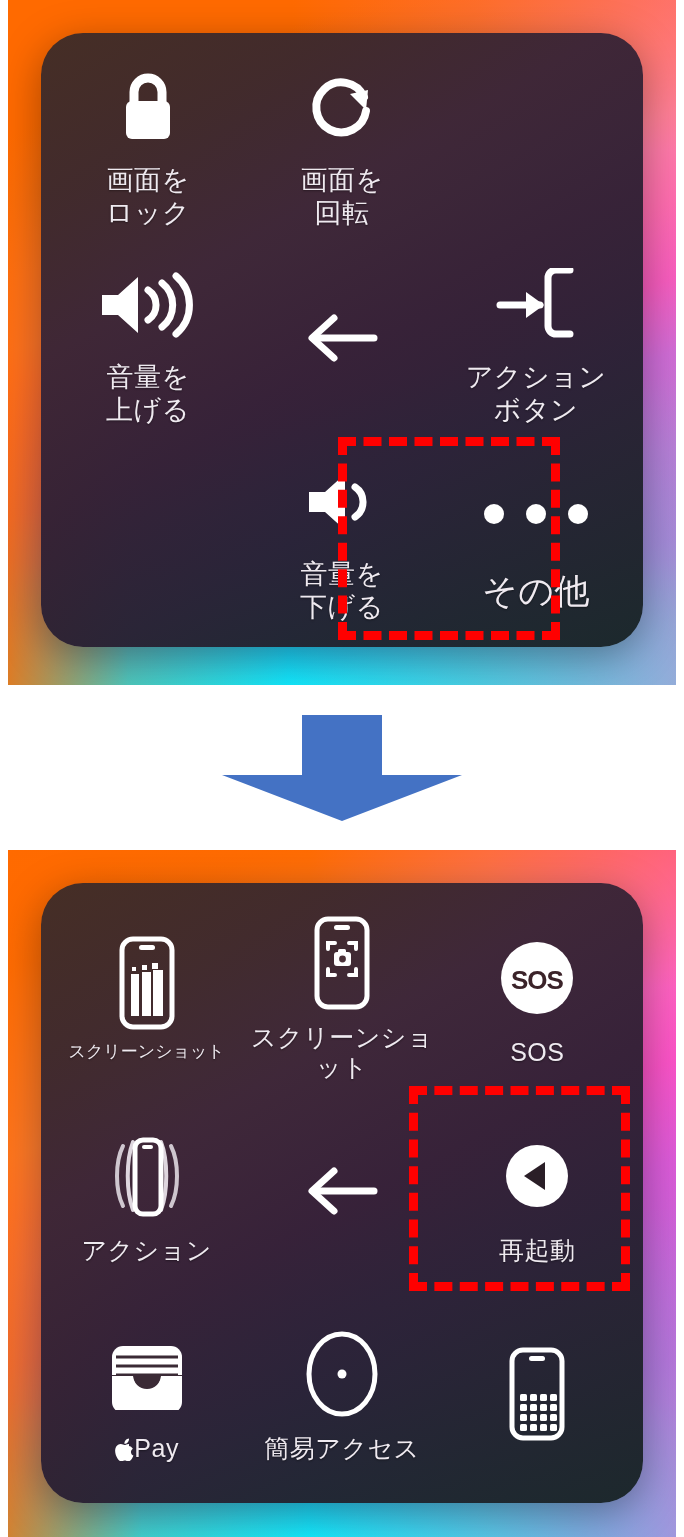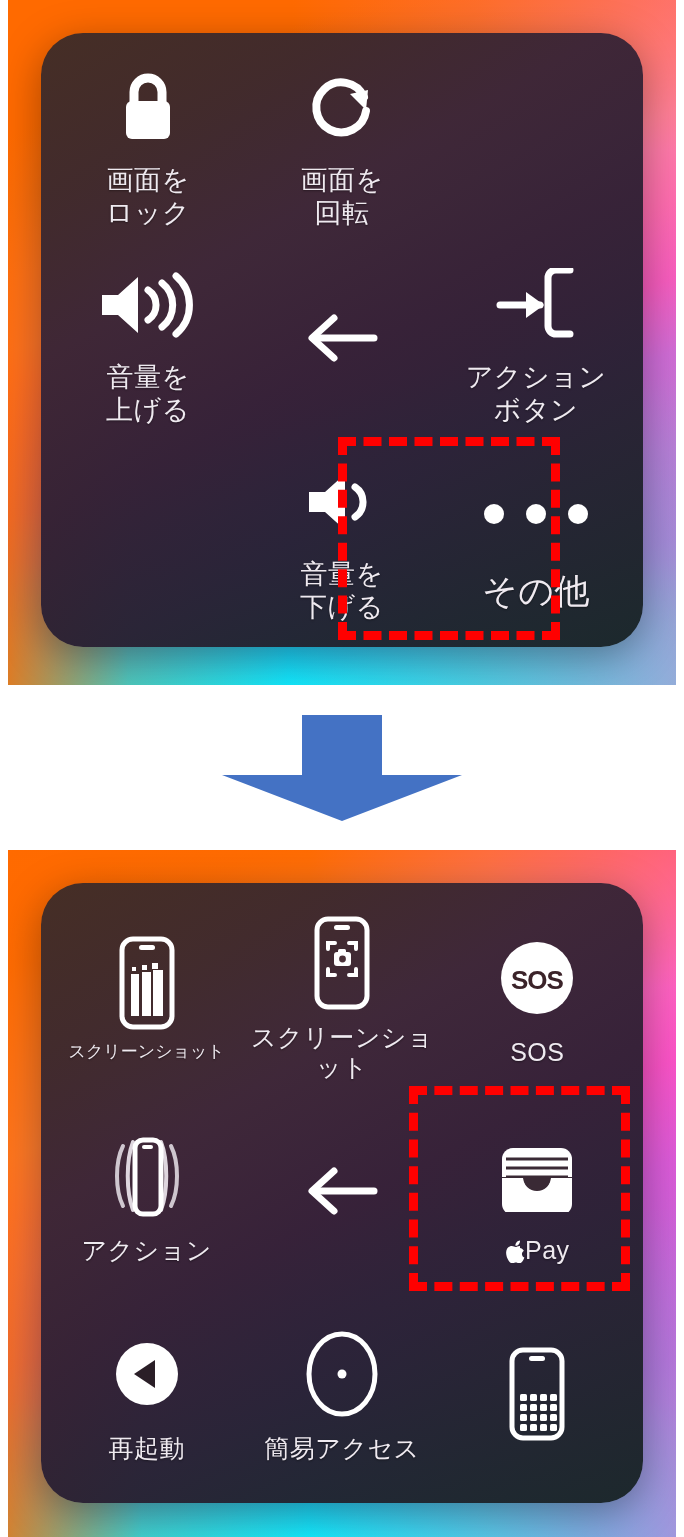--- a/index.html
+++ b/index.html
@@ -304,45 +304,45 @@
           <svg class="back-arrow" width="80" height="56" viewBox="0 0 80 56">
             <path d="M72 28 H12" stroke="#fff" stroke-width="7" stroke-linecap="round"></path>
             <path d="M32 8 L10 28 L32 48" stroke="#fff" stroke-width="7" stroke-linecap="round" stroke-linejoin="round" fill="none"></path>
           </svg>
         </div>
         <div class="label one-line"></div>
       </div>
 
       <div class="cell">
         <div class="icon-wrap">
+          <svg width="70" height="70" viewBox="0 0 70 70">
+            <circle cx="35" cy="35" r="31" fill="#fff"></circle>
+            <path d="M43 21 L43 49 L22 35 Z" fill="#2a1e27"></path>
+          </svg>
+        </div>
+        <div class="label md">再起動</div>
+      </div>
+
+      <div class="cell">
+        <div class="icon-wrap">
           <svg width="82" height="72" viewBox="0 0 82 72">
             <rect x="6" y="8" width="70" height="56" rx="11" fill="#fff"></rect>
             <path d="M10 19 H72" stroke="#3a2a35" stroke-width="3"></path>
             <path d="M10 28 H72" stroke="#3a2a35" stroke-width="3"></path>
             <path d="M10 37 H72" stroke="#3a2a35" stroke-width="3"></path>
             <path d="M6 37 H27 a14 14 0 0 0 28 0 H76 V38 H6 Z" fill="#3a2a35"></path>
             <path d="M6 38 H27 a14 14 0 0 0 28 0 H76 V64 a11 11 0 0 1 -11 11 H17 a11 11 0 0 1 -11 -11 Z" fill="#fff"></path>
           </svg>
         </div>
         <div class="label md">
           <svg width="20" height="24" viewBox="0 0 20 24" style="vertical-align:-4px">
             <path d="M13.8 5.2c.8-1 1.4-2.4 1.2-3.8-1.2.05-2.6.8-3.4 1.8-.75.9-1.4 2.3-1.2 3.65 1.3.1 2.6-.66 3.4-1.65z" fill="#fff"></path>
             <path d="M15 6.9c-1.9-.11-3.5 1.07-4.4 1.07-.9 0-2.3-1.02-3.78-.99-1.95.03-3.75 1.13-4.75 2.88-2.02 3.5-.52 8.7 1.45 11.55.96 1.4 2.1 2.96 3.6 2.9 1.44-.06 1.98-.93 3.72-.93 1.73 0 2.22.93 3.73.9 1.54-.03 2.52-1.41 3.46-2.82.6-.9 1-1.85 1.35-2.9-2.9-1.1-3.4-5.2-.5-6.9-1-1.5-2.6-2.7-3.9-2.76z" fill="#fff"></path>
           </svg><span>Pay</span>
         </div>
-      </div>
-
-      <div class="cell">
-        <div class="icon-wrap">
-          <svg width="70" height="70" viewBox="0 0 70 70">
-            <circle cx="35" cy="35" r="31" fill="#fff"></circle>
-            <path d="M43 21 L43 49 L22 35 Z" fill="#2a1e27"></path>
-          </svg>
-        </div>
-        <div class="label md">再起動</div>
       </div>
 
       <div class="cell">
         <div class="icon-wrap">
           <svg width="82" height="92" viewBox="0 0 82 92" fill="none">
             <ellipse cx="41" cy="46" rx="33" ry="40" stroke="#fff" stroke-width="5" fill="none"></ellipse>
             <circle cx="41" cy="46" r="4.5" fill="#fff"></circle>
           </svg>
         </div>
         <div class="label md">簡易アクセス</div>

